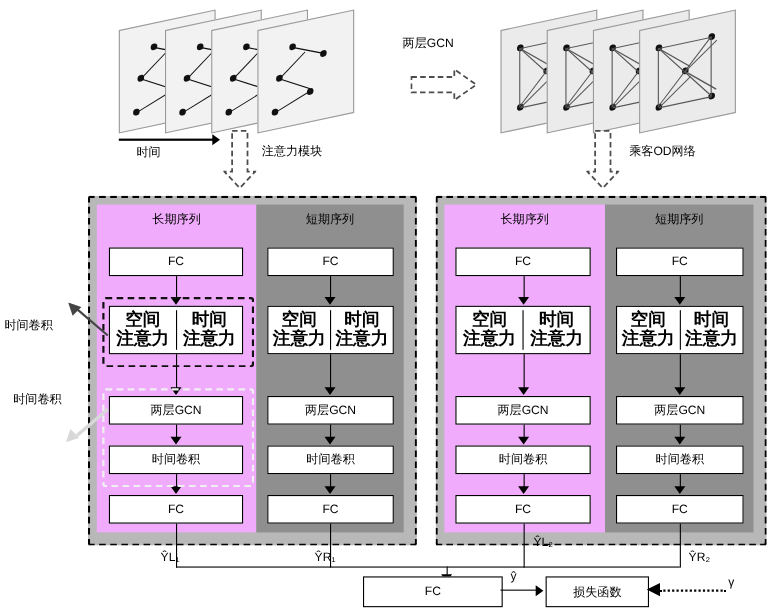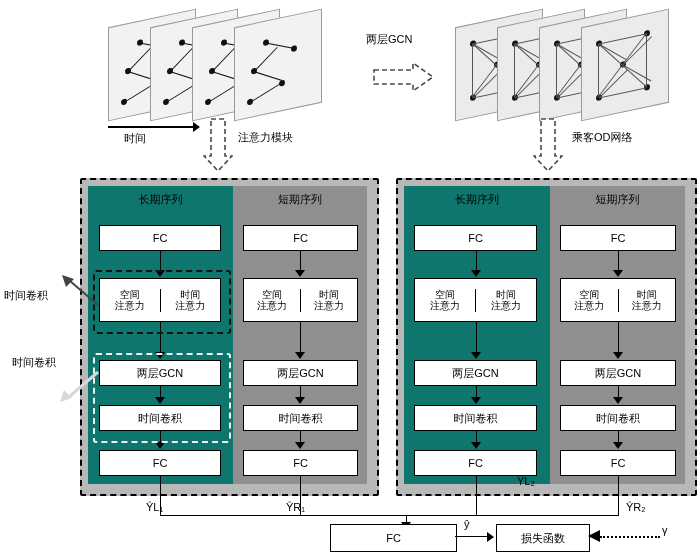--- a/index.html
+++ b/index.html
@@ -43,21 +43,21 @@
 
   
   .model-box{
     position:absolute;
     background:#b8b8b8;
     border:2px dashed #000;
     border-radius:2px;
   }
   .col{
     position:absolute;
-    background:#0f766e;
+    background:#f0abfc;
   }
   .col.dark{background:#8f8f8f;}
   .col-title{
     position:absolute;
     text-align:center;
     font-size:11px;
     width:100%;
     top:6px;
   }
   .cell{
@@ -66,21 +66,21 @@
     border:1px solid #000;
     font-size:11px;
     display:flex;align-items:center;justify-content:center;
     box-sizing:border-box;
     text-align:center;
     line-height:1.15;
   }
   .cell.split{display:flex;padding:0;}
   .cell.split > div{
     flex:1;display:flex;align-items:center;justify-content:center;
-    font-size:10px;line-height:1.15;box-sizing:border-box;
+    font-size:16px;line-height:1.15;box-sizing:border-box;font-weight:bold;
   }
   .cell.split > div:first-child{border-right:1px solid #000;}
 
   .vline{position:absolute;background:#000;width:1px;}
 
   
   .hl-dark{
     position:absolute;
     border:2px dashed #111;
     border-radius:3px;
@@ -355,21 +355,21 @@
 <div class="vline" style="left:476px;top:476px;height:40px;"></div>
 <div class="vline" style="left:618px;top:476px;height:40px;"></div>
 
 <div class="arrow-line" style="left:160px;top:515px;width:246px;height:1px;"></div>
 <div class="arrow-line" style="left:406px;top:515px;width:212px;height:1px;"></div>
 <div class="vline" style="left:406px;top:515px;height:14px;"></div>
 <div class="tri-down" style="left:401px;top:522px;"></div>
 
 <div class="abs lbl" style="left:146px;top:501px;">ŶL₁</div>
 <div class="abs lbl" style="left:286px;top:501px;">ŶR₁</div>
-<div class="abs lbl" style="left:485px;top:475px;margin-left:32px;">ŶL₂</div>
+<div class="abs lbl" style="left:485px;top:487px;">ŶL₂</div>
 <div class="abs lbl" style="left:626px;top:501px;">ŶR₂</div>
 
 <div class="bottom-box" style="left:330px;top:524px;width:125px;height:26px;">FC</div>
 <div class="arrow-line" style="left:455px;top:536px;width:33px;height:1px;"></div>
 <div class="tri-right" style="left:487px;top:532px;"></div>
 <div class="abs lbl" style="left:464px;top:518px;">ŷ</div>
 
 <div class="bottom-box" style="left:496px;top:524px;width:92px;height:26px;">损失函数</div>
 <div class="dotted-line" style="left:600px;top:536px;width:60px;"></div>
 <svg class="abs" style="left:588px;top:530px;" width="14" height="13" viewBox="0 0 14 13">

